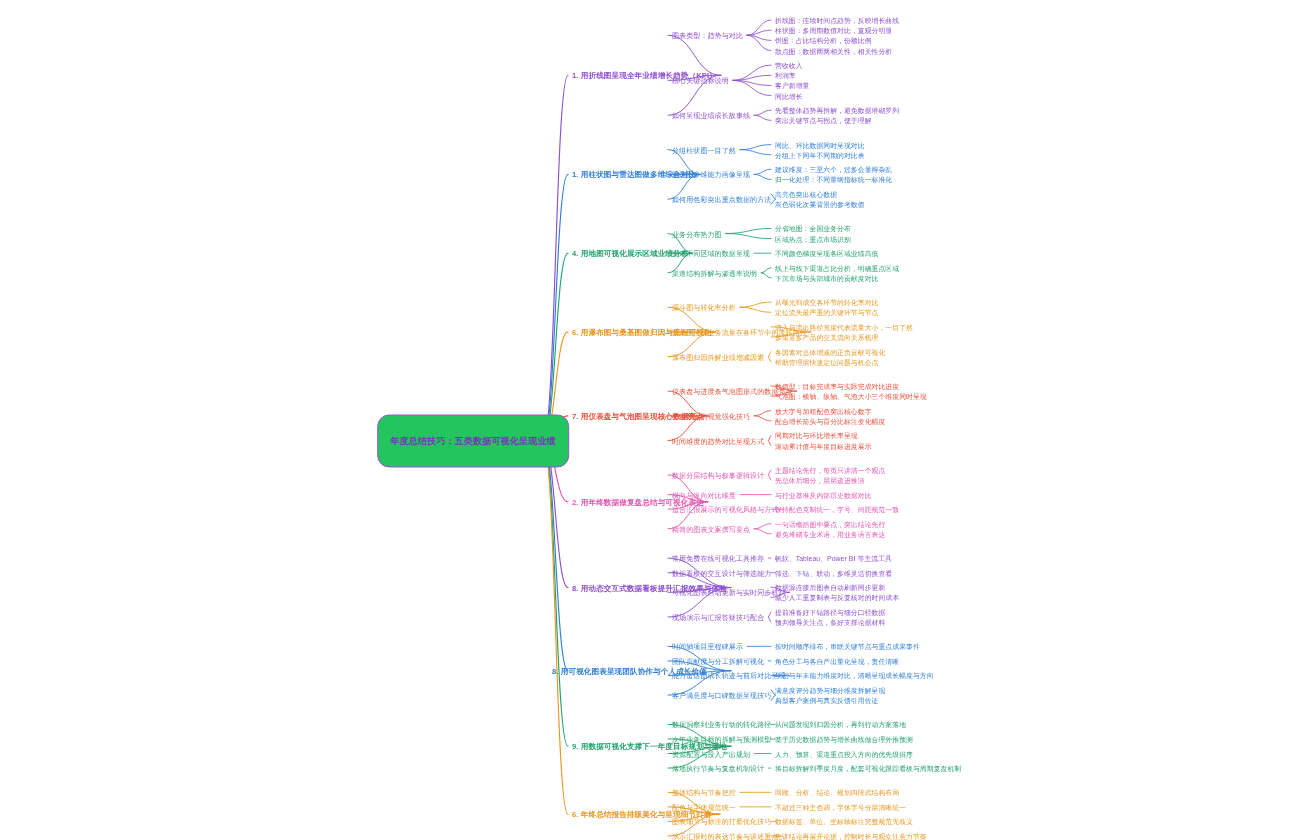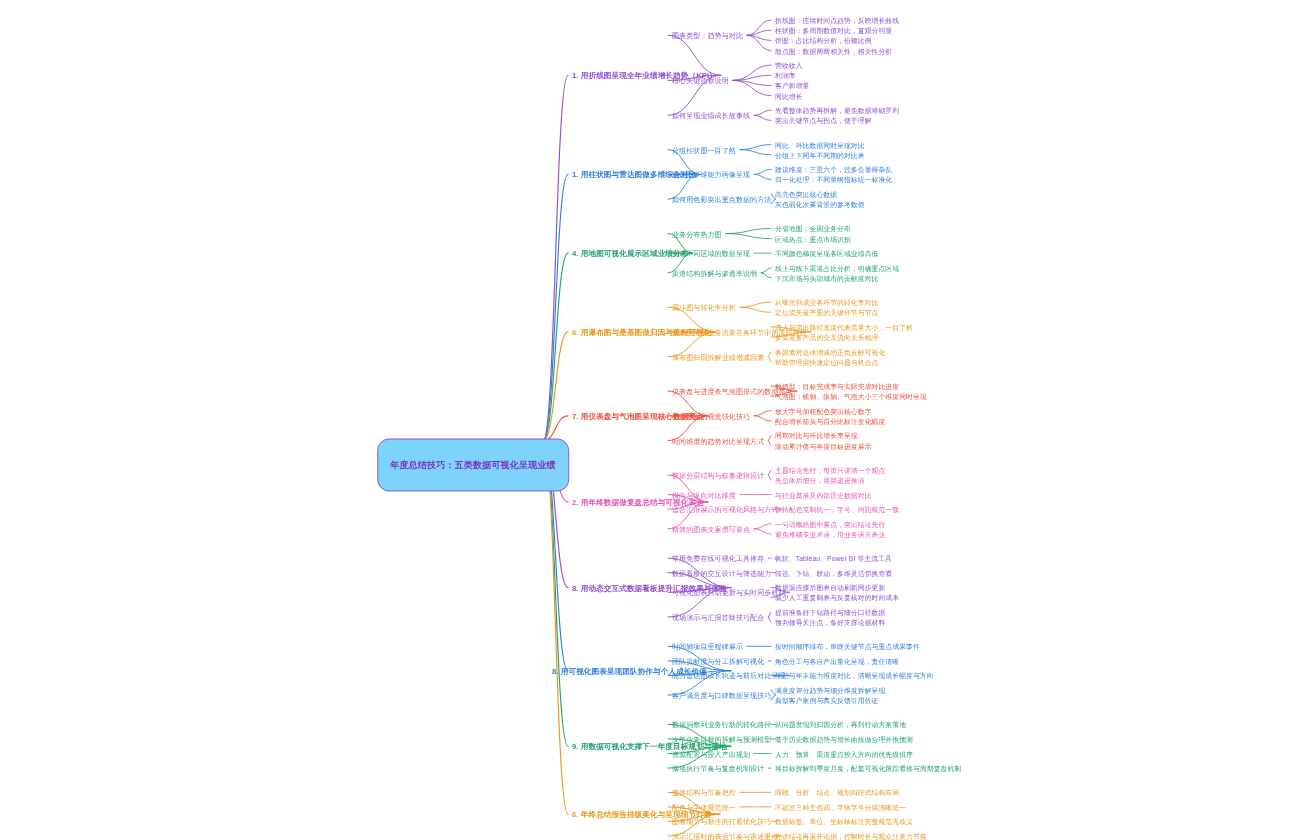--- a/index.html
+++ b/index.html
@@ -22,24 +22,23 @@
   }
   .root{
     position:absolute;
     transform:translate(-50%,-50%);
     border:1.3px solid #9b51e0;
     border-radius:12px;
     color:#7b2fbe;
     font-size:9px;
     font-weight:bold;
     padding:19px 12px;
-    background:#7dd3fc;
+    background:#22c55e;
     white-space:nowrap;
     letter-spacing:.2px;
-    margin-top:24px;
   }
   .lvl1{font-size:7.6px;font-weight:bold;}
   .lvl2{font-size:7px;}
   .lvl3{font-size:6.8px;}
 </style>
 </head>
 <body>
 
 <div id="canvas">
   <svg id="wires" viewBox="0 0 1296 840" xmlns="http://www.w3.org/2000/svg">

